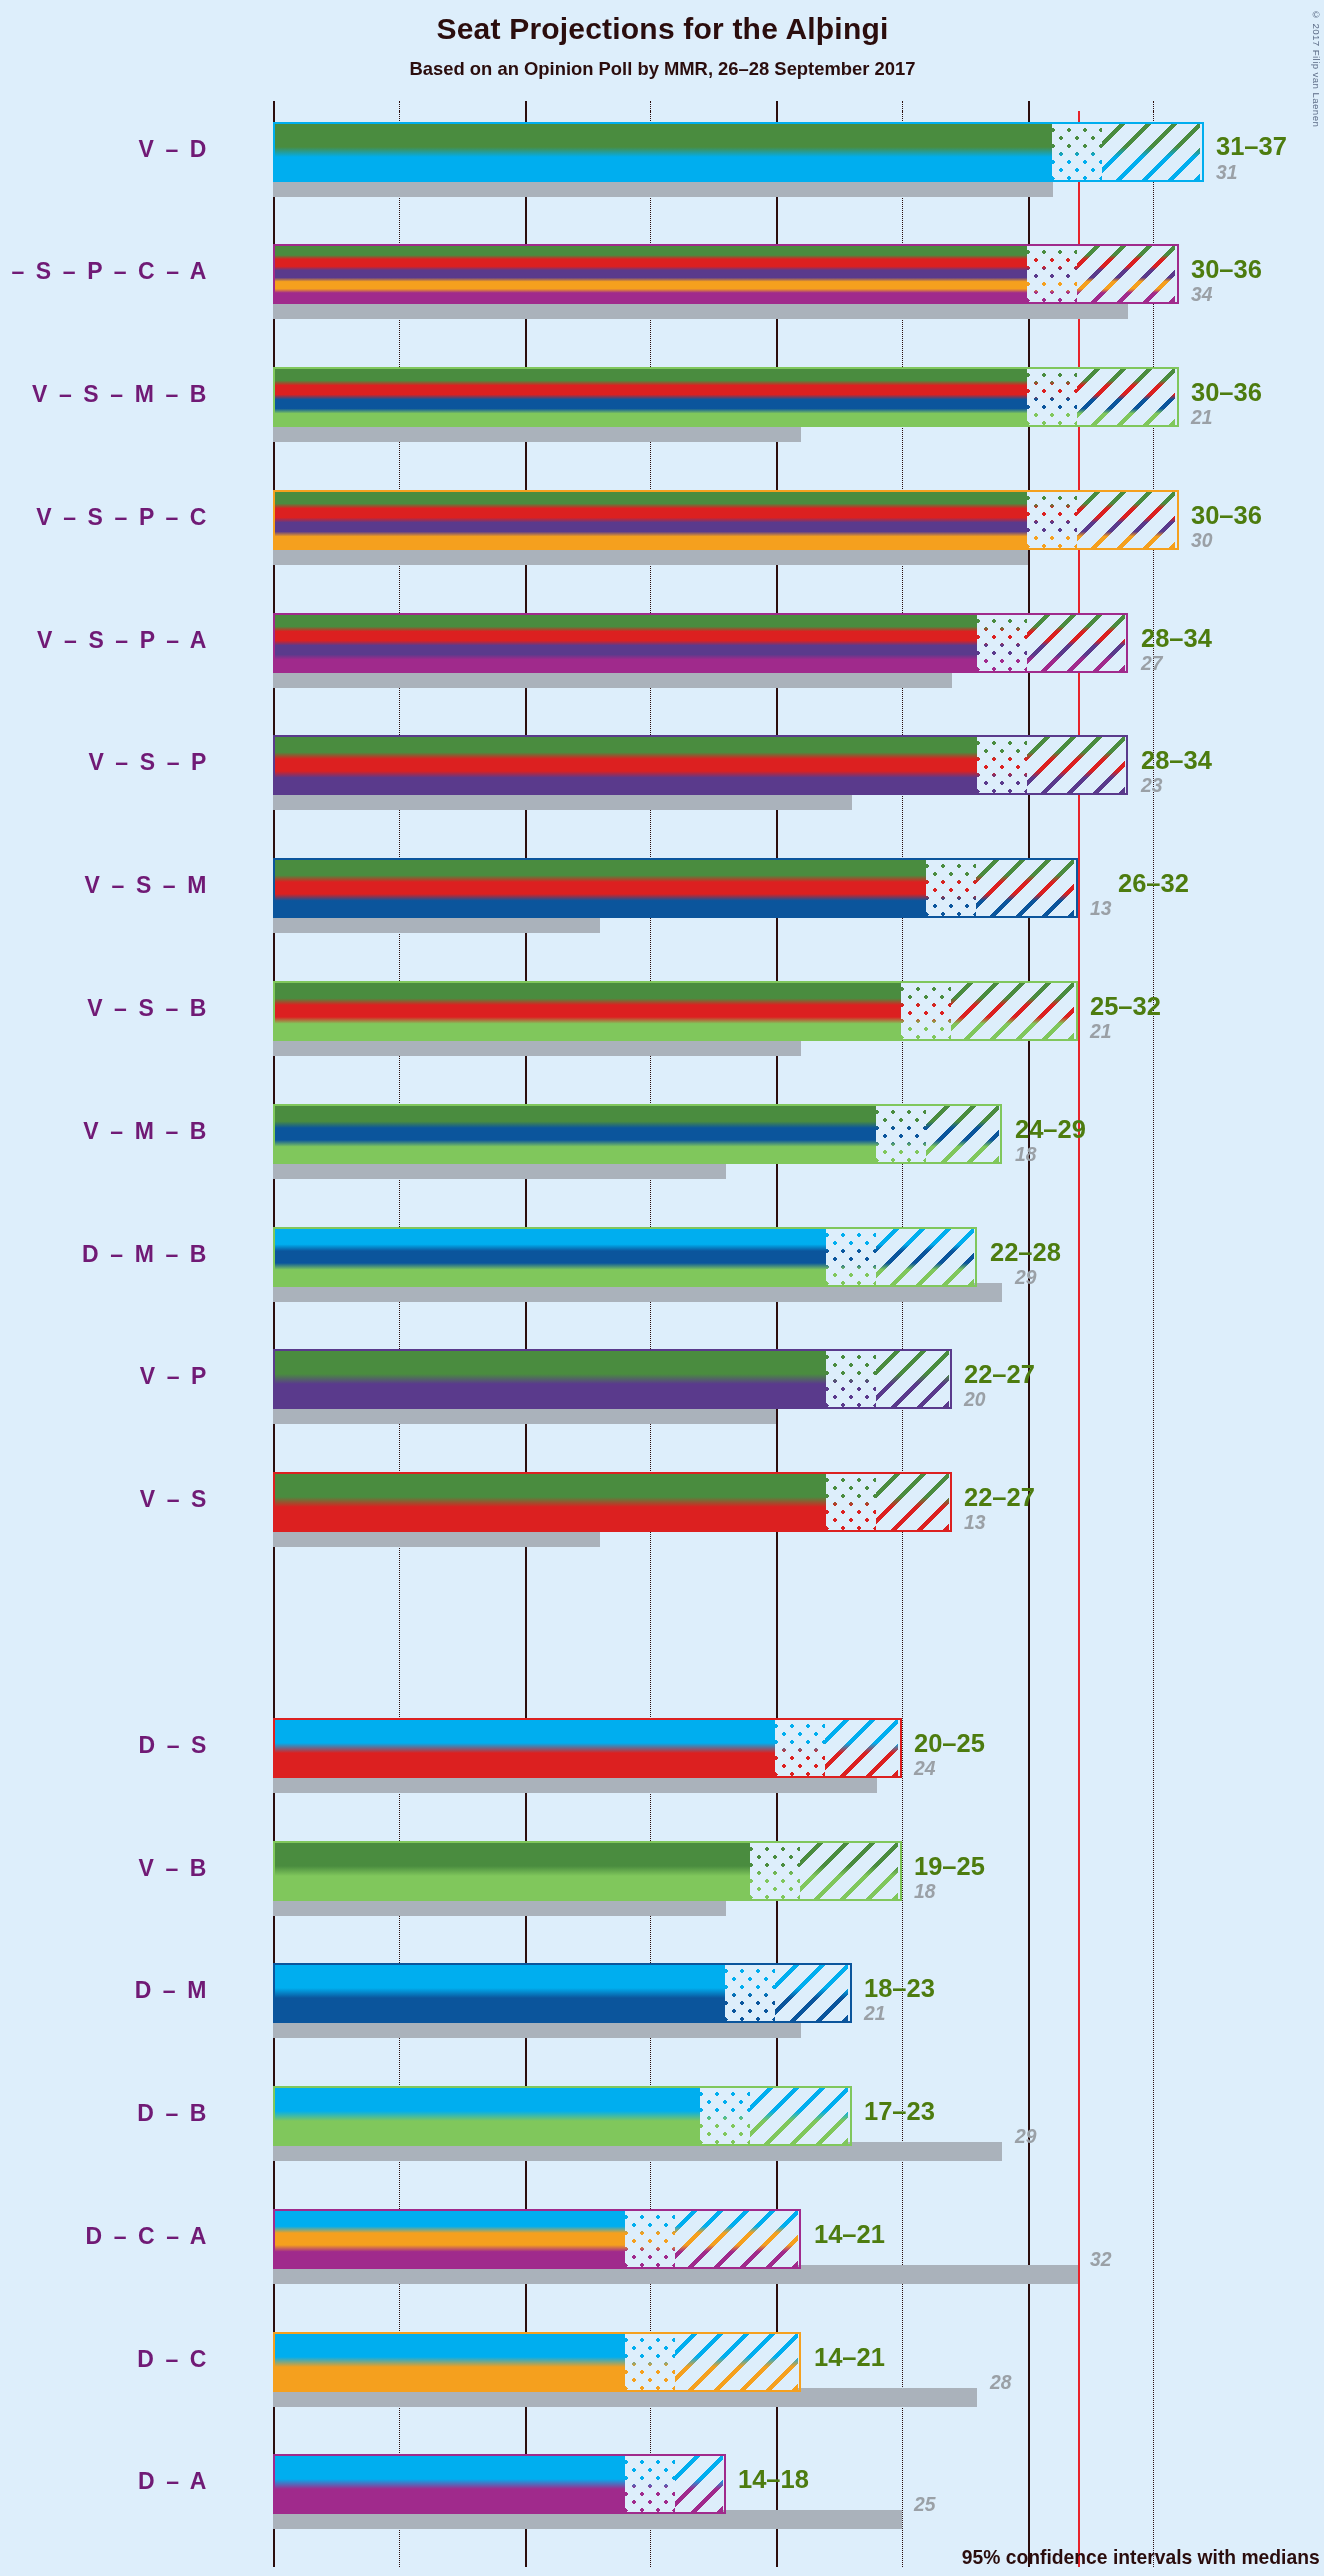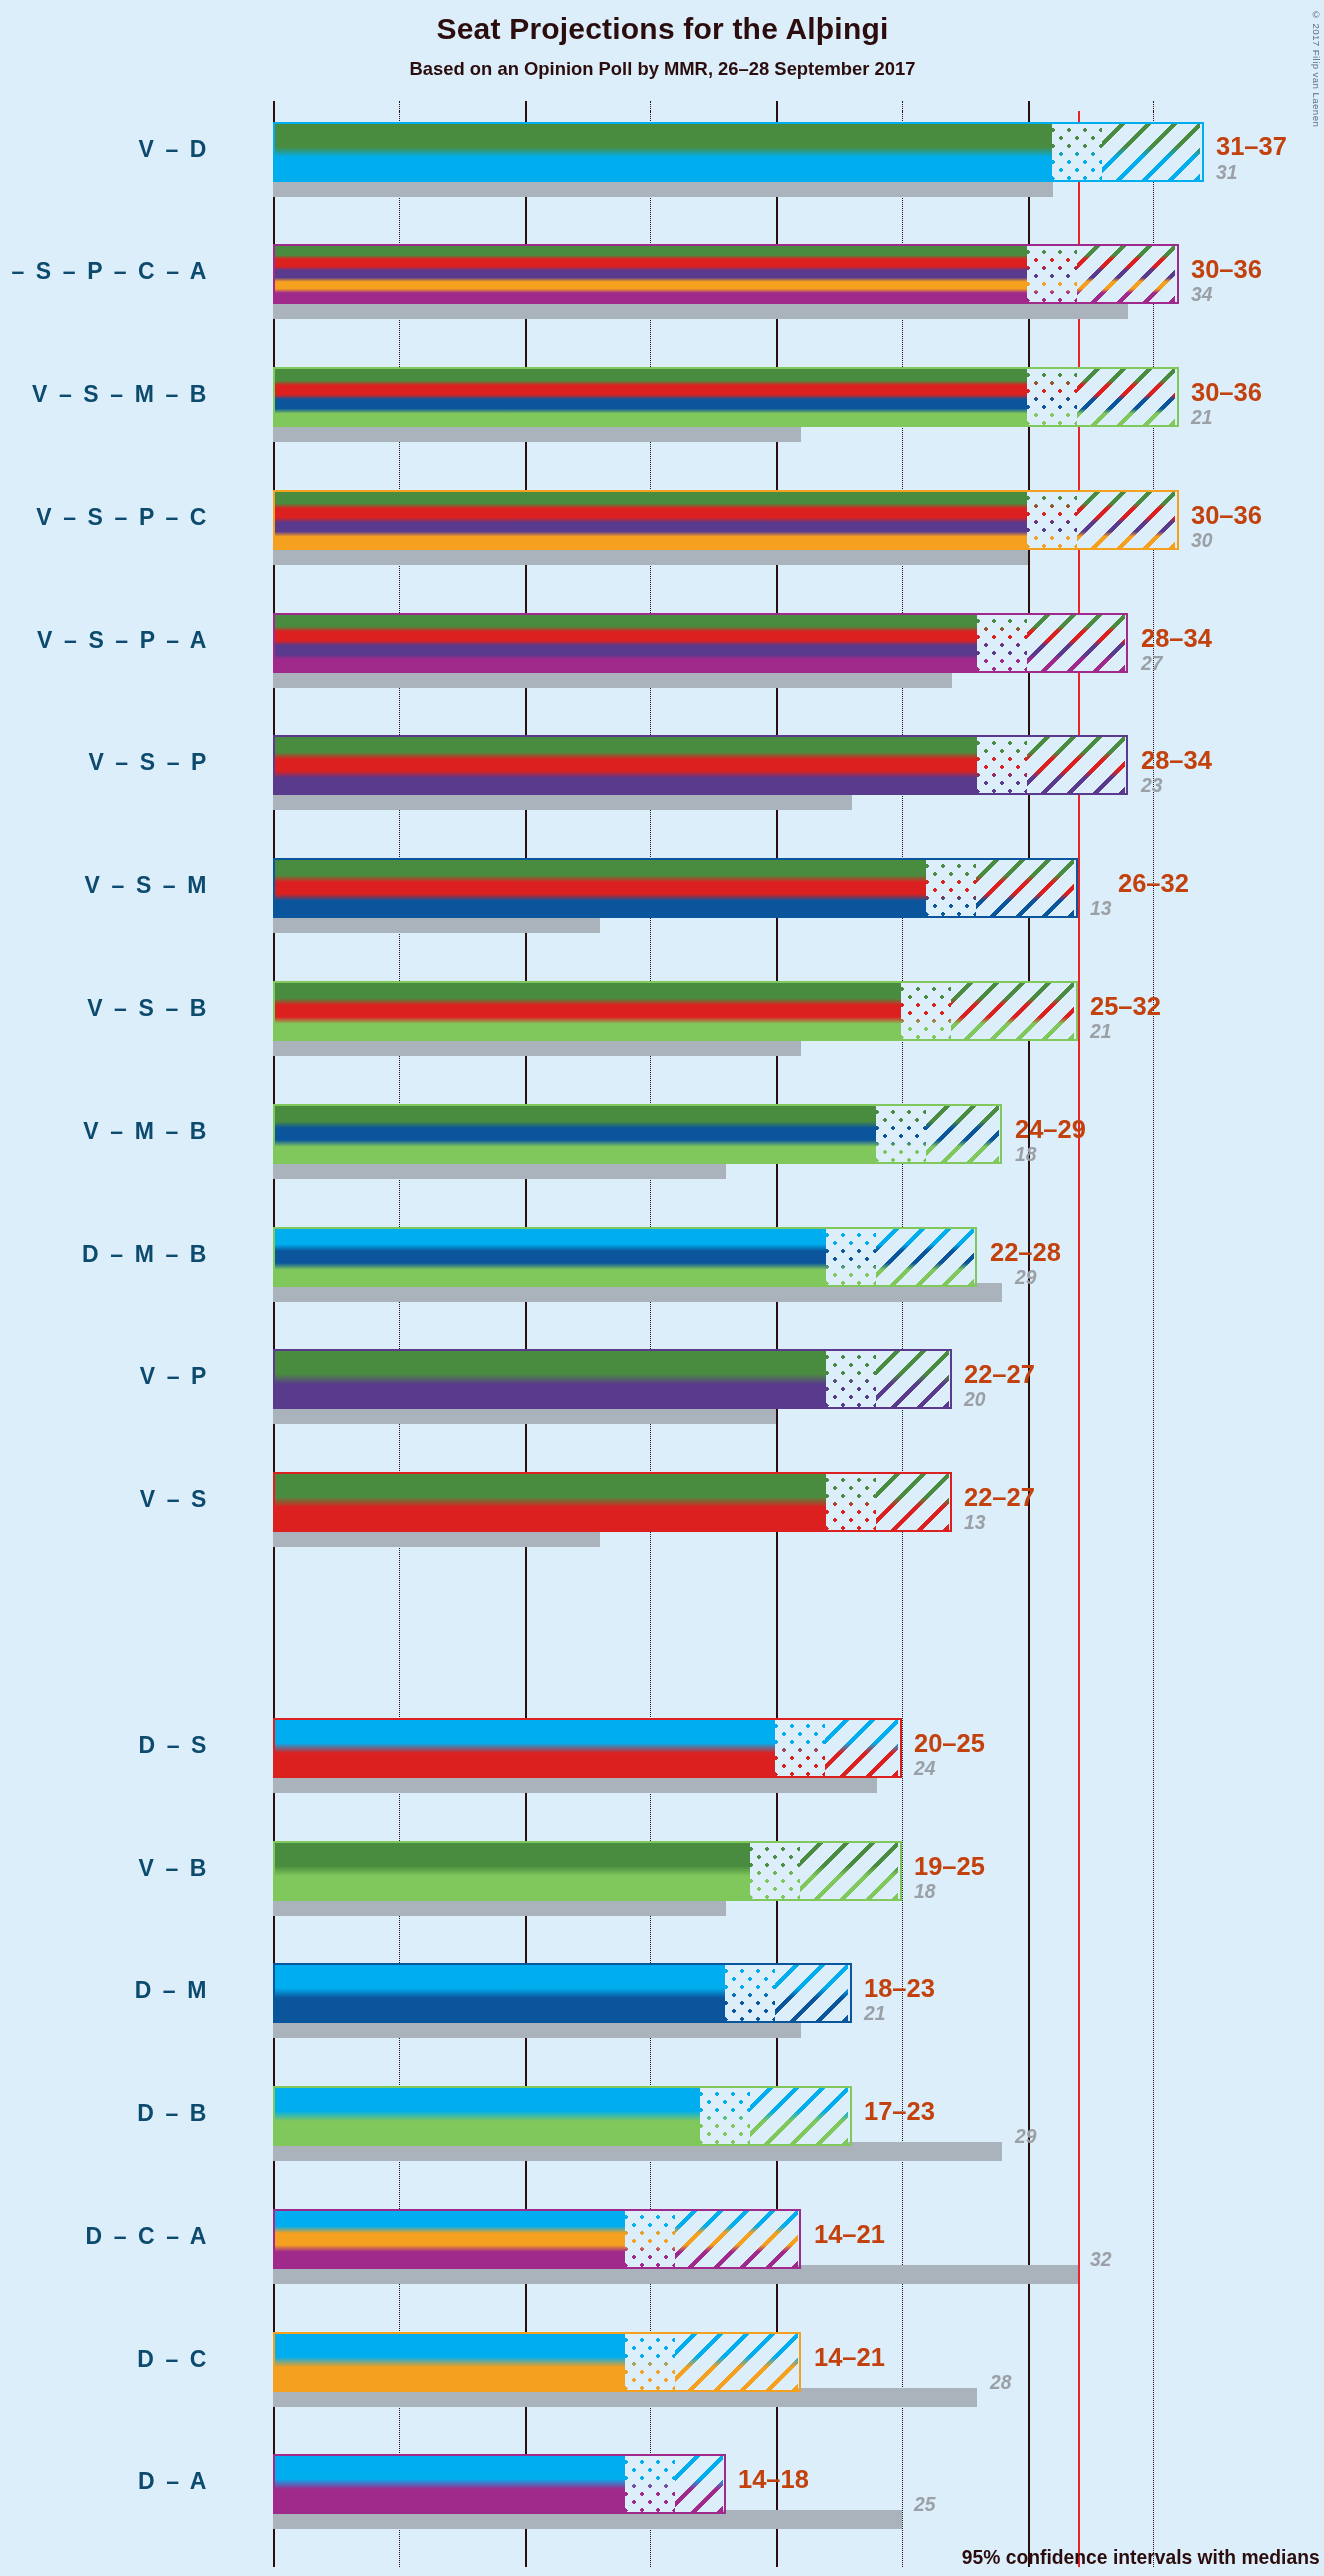--- a/index.html
+++ b/index.html
@@ -49,21 +49,21 @@
   }
   .tick.dotted { border-left:1.8px dotted #2b0d0d; background:none; width:0; }
 
   
   .row { position:absolute; left:0; width:1006px; }
 
   .rowlabel {
     position:absolute;
     right:1070px;
     text-align:right;
-    font-size:23px; font-weight:bold; color:#0c4a6e;
+    font-size:23px; font-weight:bold; color:#701a75;
     letter-spacing:2.6px;
     white-space:nowrap;
   }
 
   
   .cibar {
     position:absolute; left:0; top:0;
     display:flex; align-items:stretch;
     border:2.6px solid transparent;
     overflow:hidden;
@@ -85,21 +85,21 @@
       repeating-linear-gradient(-45deg, rgba(221,238,251,0) 0px, rgba(221,238,251,0) 4.4px, #ddeefb 4.4px, #ddeefb 18.4px);
   }
 
   .greybar {
     position:absolute; left:0;
     background:#aab2bb;
   }
 
   .valrange {
     position:absolute;
-    font-size:25.5px; font-weight:bold; color:#c2410c;
+    font-size:25.5px; font-weight:bold; color:#4d7c0f;
     white-space:nowrap;
   }
   .valmedian {
     position:absolute;
     font-size:19.3px; font-style:italic; font-weight:bold; color:#9aa0a6;
     white-space:nowrap;
   }
 
   .footnote {
     position:absolute;

